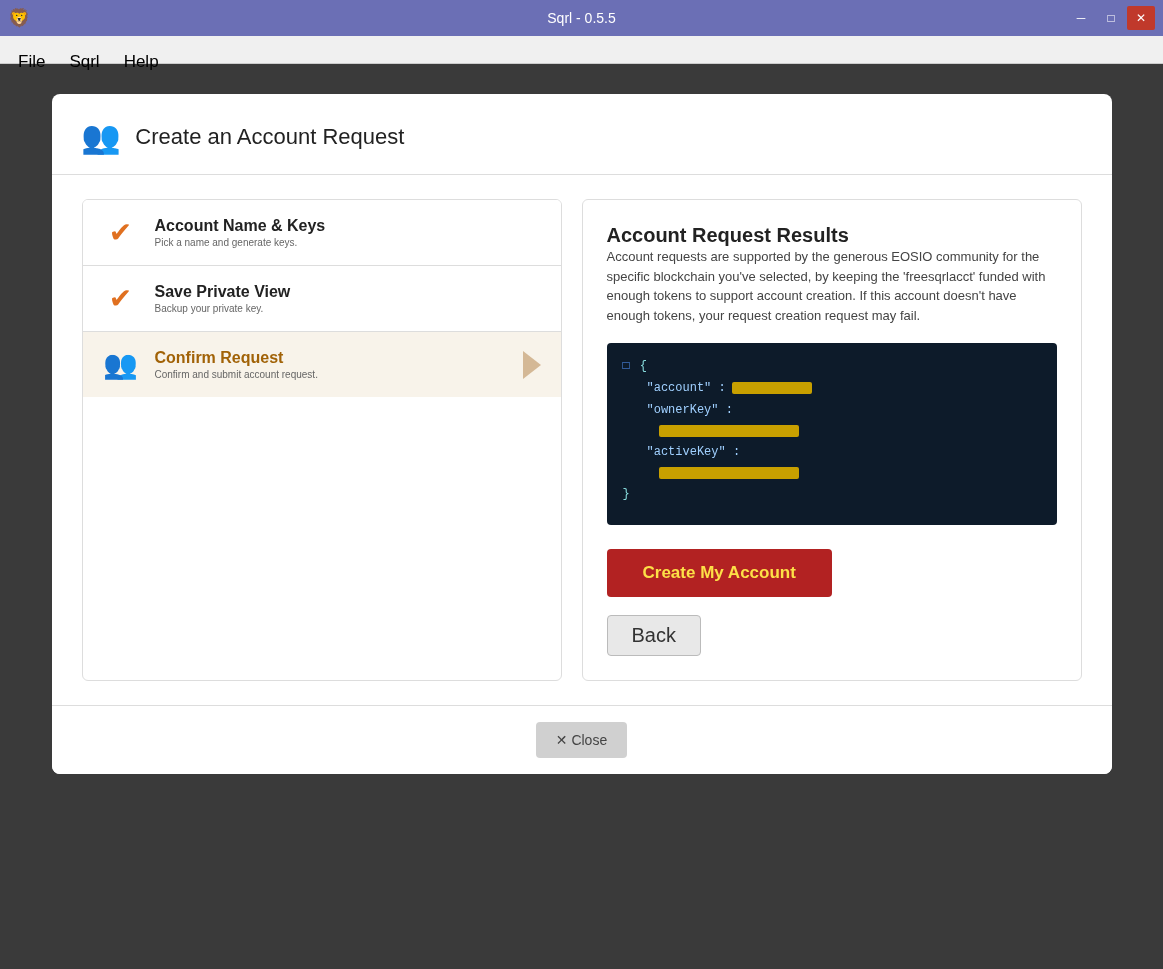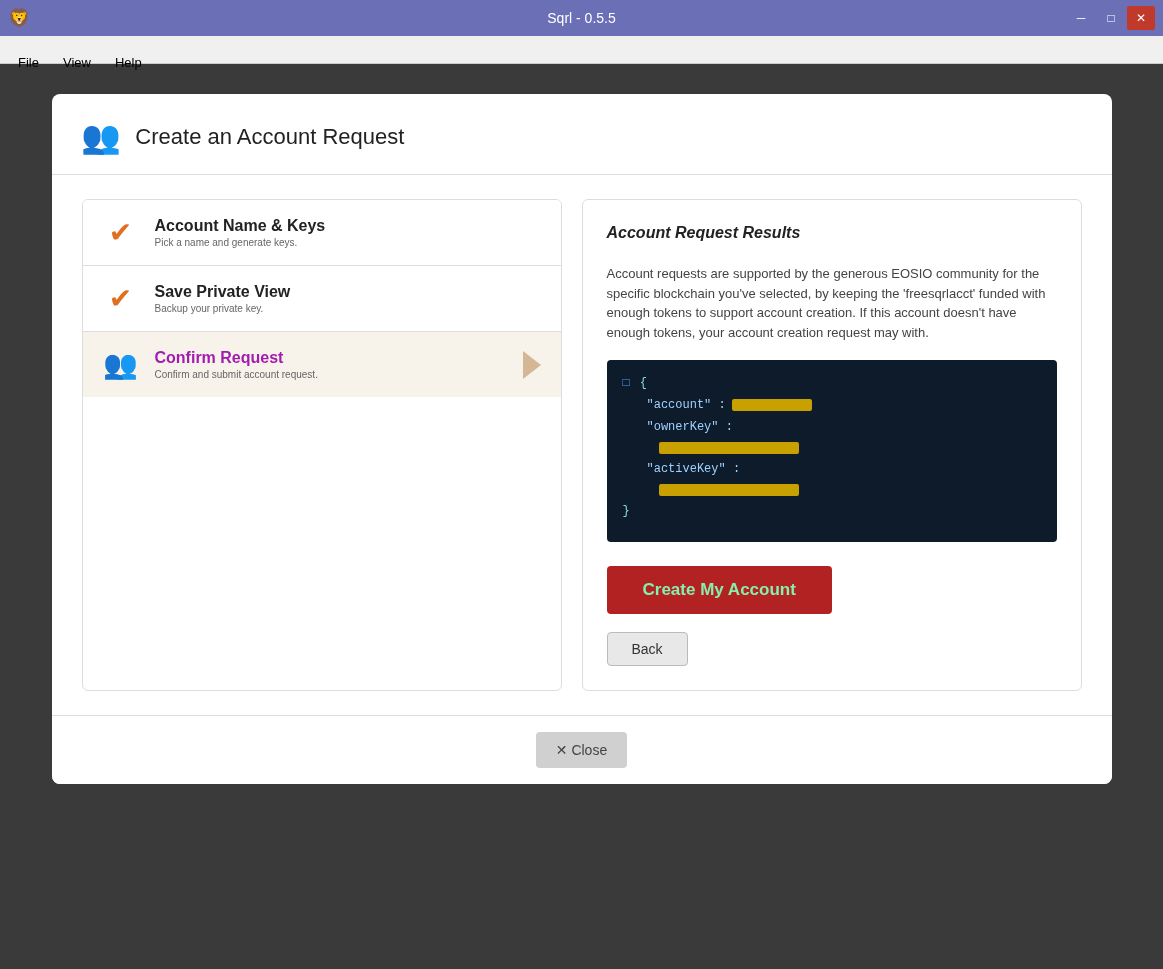--- a/index.html
+++ b/index.html
@@ -62,21 +62,21 @@
       background: #f0f0f0;
       height: 28px;
       display: flex;
       align-items: center;
       padding: 0 8px;
       gap: 4px;
       border-bottom: 1px solid #ccc;
     }
     .menubar-item {
       padding: 3px 10px;
-      font-size: 13px;
+      font-size: 17px;
       cursor: pointer;
       border-radius: 2px;
       margin-top: 25px;
     }
 
     
     .main-bg {
       background: #3a3a3a;
       padding: 30px 40px;
       height: calc(969px - 36px - 28px);
@@ -146,21 +146,21 @@
       color: #333;
       width: 36px;
       text-align: center;
     }
     .step-info {}
     .step-title {
       font-size: 16px;
       font-weight: 600;
       color: #222;
     }
-    .step-title.active-title { color: #a21caf; }
+    .step-title.active-title { color: #a16207; }
     .step-subtitle {
       font-size: 10px;
       color: #666;
       margin-top: 2px;
     }
     
     .step-arrow {
       margin-left: auto;
       width: 0;
       height: 0;
@@ -173,25 +173,24 @@
     .results-panel {
       flex: 1;
       border: 1px solid #ddd;
       border-radius: 6px;
       padding: 24px;
       display: flex;
       flex-direction: column;
       gap: 18px;
     }
     .results-title {
-      font-size: 16px;
+      font-size: 20px;
       font-weight: 600;
       color: #222;
-      margin-bottom: 22px;
-      font-style: italic;
+      margin-bottom: 0;
     }
     .results-description {
       font-size: 13px;
       color: #444;
       line-height: 1.5;
     }
 
     
     .code-block {
       background: #0d1b2a;
@@ -228,39 +227,39 @@
       gap: 6px;
     }
     .code-indicator {
       color: #5599ff;
       margin-right: 4px;
     }
 
     
     .create-btn {
       background: #b22222;
-      color: #86efac;
+      color: #fde047;
       border: none;
       border-radius: 4px;
       padding: 14px 36px;
       font-size: 17px;
       font-weight: 600;
       cursor: pointer;
       align-self: flex-start;
       margin-top: 6px;
     }
 
     
     .back-btn {
       background: #e8e8e8;
       color: #333;
       border: 1px solid #bbb;
       border-radius: 4px;
       padding: 8px 24px;
-      font-size: 14px;
+      font-size: 20px;
       cursor: pointer;
       align-self: flex-start;
     }
 
     
     .dialog-footer {
       border-top: 1px solid #ddd;
       padding: 16px 30px;
       display: flex;
       justify-content: center;
@@ -289,21 +288,21 @@
   <span class="titlebar-title">Sqrl - 0.5.5</span>
   <div class="titlebar-controls">
     <div class="titlebar-btn">─</div>
     <div class="titlebar-btn">□</div>
     <div class="titlebar-btn close">✕</div>
   </div>
 </div>
 
 <div class="menubar">
   <div class="menubar-item">File</div>
-  <div class="menubar-item">View</div>
+  <div class="menubar-item">Sqrl</div>
   <div class="menubar-item">Help</div>
 </div>
 
 <div class="main-bg">
 
   <div class="dialog">
 
     <div class="dialog-header">
       <span class="dialog-header-icon">👥</span>
       <span class="dialog-header-title">Create an Account Request</span>
@@ -335,21 +334,21 @@
             <div class="step-title active-title">Confirm Request</div>
             <div class="step-subtitle">Confirm and submit account request.</div>
           </div>
           <div class="step-arrow"></div>
         </div>
       </div>
 
       <div class="results-panel">
         <div>
           <div class="results-title">Account Request Results</div>
-          <div class="results-description">Account requests are supported by the generous EOSIO community for the specific blockchain you've selected, by keeping the 'freesqrlacct' funded with enough tokens to support account creation. If this account doesn't have enough tokens, your account creation request may with.</div>
+          <div class="results-description">Account requests are supported by the generous EOSIO community for the specific blockchain you've selected, by keeping the 'freesqrlacct' funded with enough tokens to support account creation. If this account doesn't have enough tokens, your request creation request may fail.</div>
         </div>
 
         <div class="code-block">
           <div class="code-line">
             <span class="code-indicator">□</span>
             <span class="cb-brace">{</span>
           </div>
           <div class="code-line" style="padding-left:24px;">
             <span class="cb-key">"account" :</span>
             <span class="cb-value cb-value-short">&nbsp;</span>

